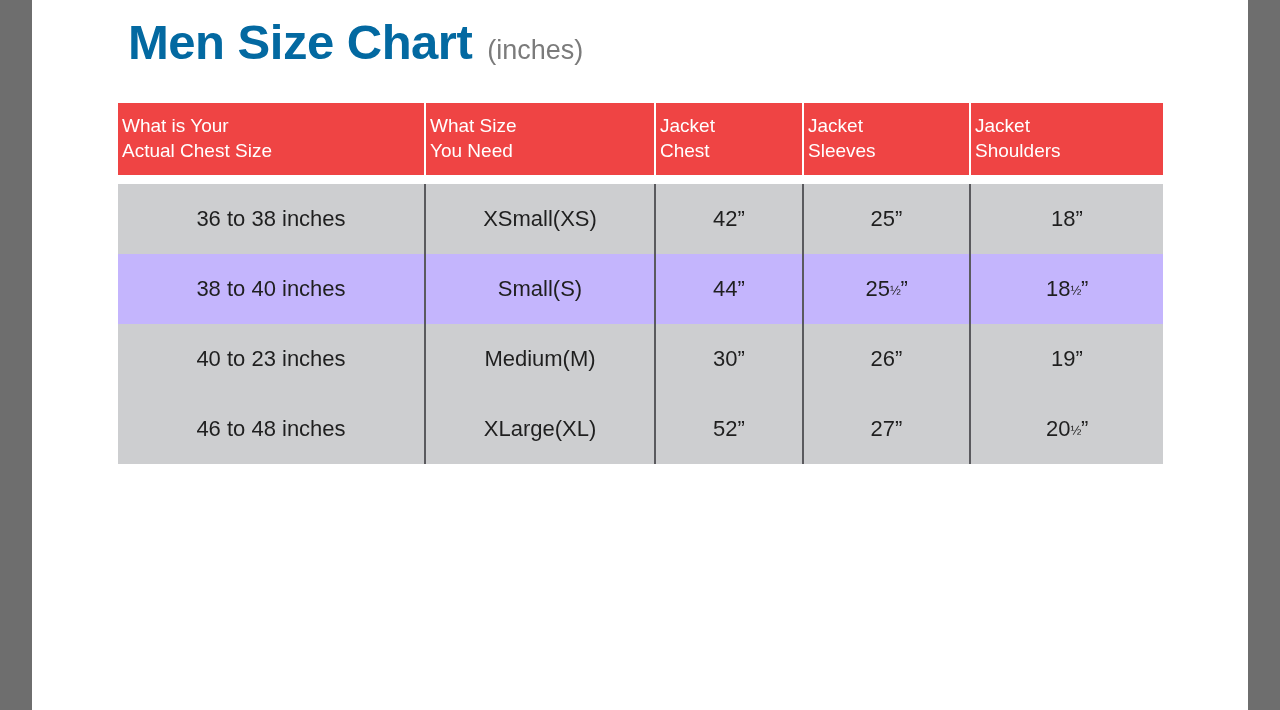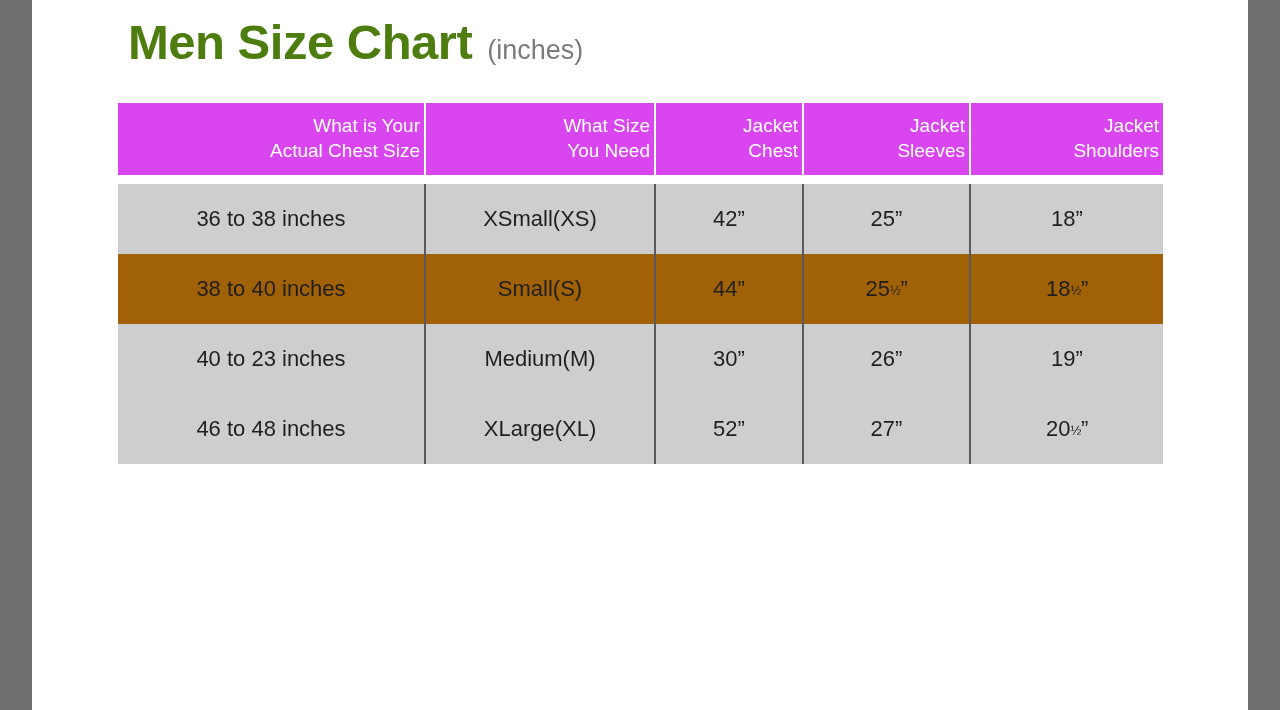--- a/index.html
+++ b/index.html
@@ -46,21 +46,21 @@
     position: absolute;
     left: 96px;
     top: 18px;
     display: flex;
     align-items: baseline;
     white-space: nowrap;
   }
   #chart-title {
     font-size: 49px;
     font-weight: bold;
-    color: #4d7c0f;
+    color: #0369a1;
     letter-spacing: -0.5px;
     line-height: 1;
   }
   #chart-units {
     font-size: 27px;
     font-weight: normal;
     color: #7b7b7b;
     margin-left: 15px;
     line-height: 1;
   }
@@ -75,28 +75,28 @@
     table-layout: fixed;
   }
   #size-table col.c0 { width: 307px; }
   #size-table col.c1 { width: 230px; }
   #size-table col.c2 { width: 148px; }
   #size-table col.c3 { width: 167px; }
   #size-table col.c4 { width: 193px; }
 
   
   #size-table thead th {
-    background: #d946ef;
+    background: #ef4444;
     color: #ffffff;
     font-size: 19px;
     font-weight: normal;
     line-height: 1.30;
     height: 72px;
     padding: 0 4px;
-    text-align: right;
+    text-align: left;
     vertical-align: middle;
     border-right: 2px solid #ffffff;
     border-bottom: 0;
   }
   #size-table thead th:last-child { border-right: 0; }
   .th-line { display: block; }
 
   
   #size-table tr.spacer td {
     height: 9px;
@@ -110,21 +110,21 @@
     height: 70px;
     padding: 0 6px;
     text-align: center;
     vertical-align: middle;
     font-size: 22px;
     color: #1f1f1f;
     border-right: 2px solid #5a5a5e;
   }
   #size-table tbody td:last-child { border-right: 0; }
   #size-table tbody tr.shaded td { background: #cdced0; }
-  #size-table tbody tr.plain  td { background: #a16207; }
+  #size-table tbody tr.plain  td { background: #c4b5fd; }
 
   .frac {
     font-size: 13px;
     vertical-align: 0.05em;
     letter-spacing: -0.3px;
   }
   .inchmark { letter-spacing: -0.5px; }
 </style>
 </head>
 <body>

